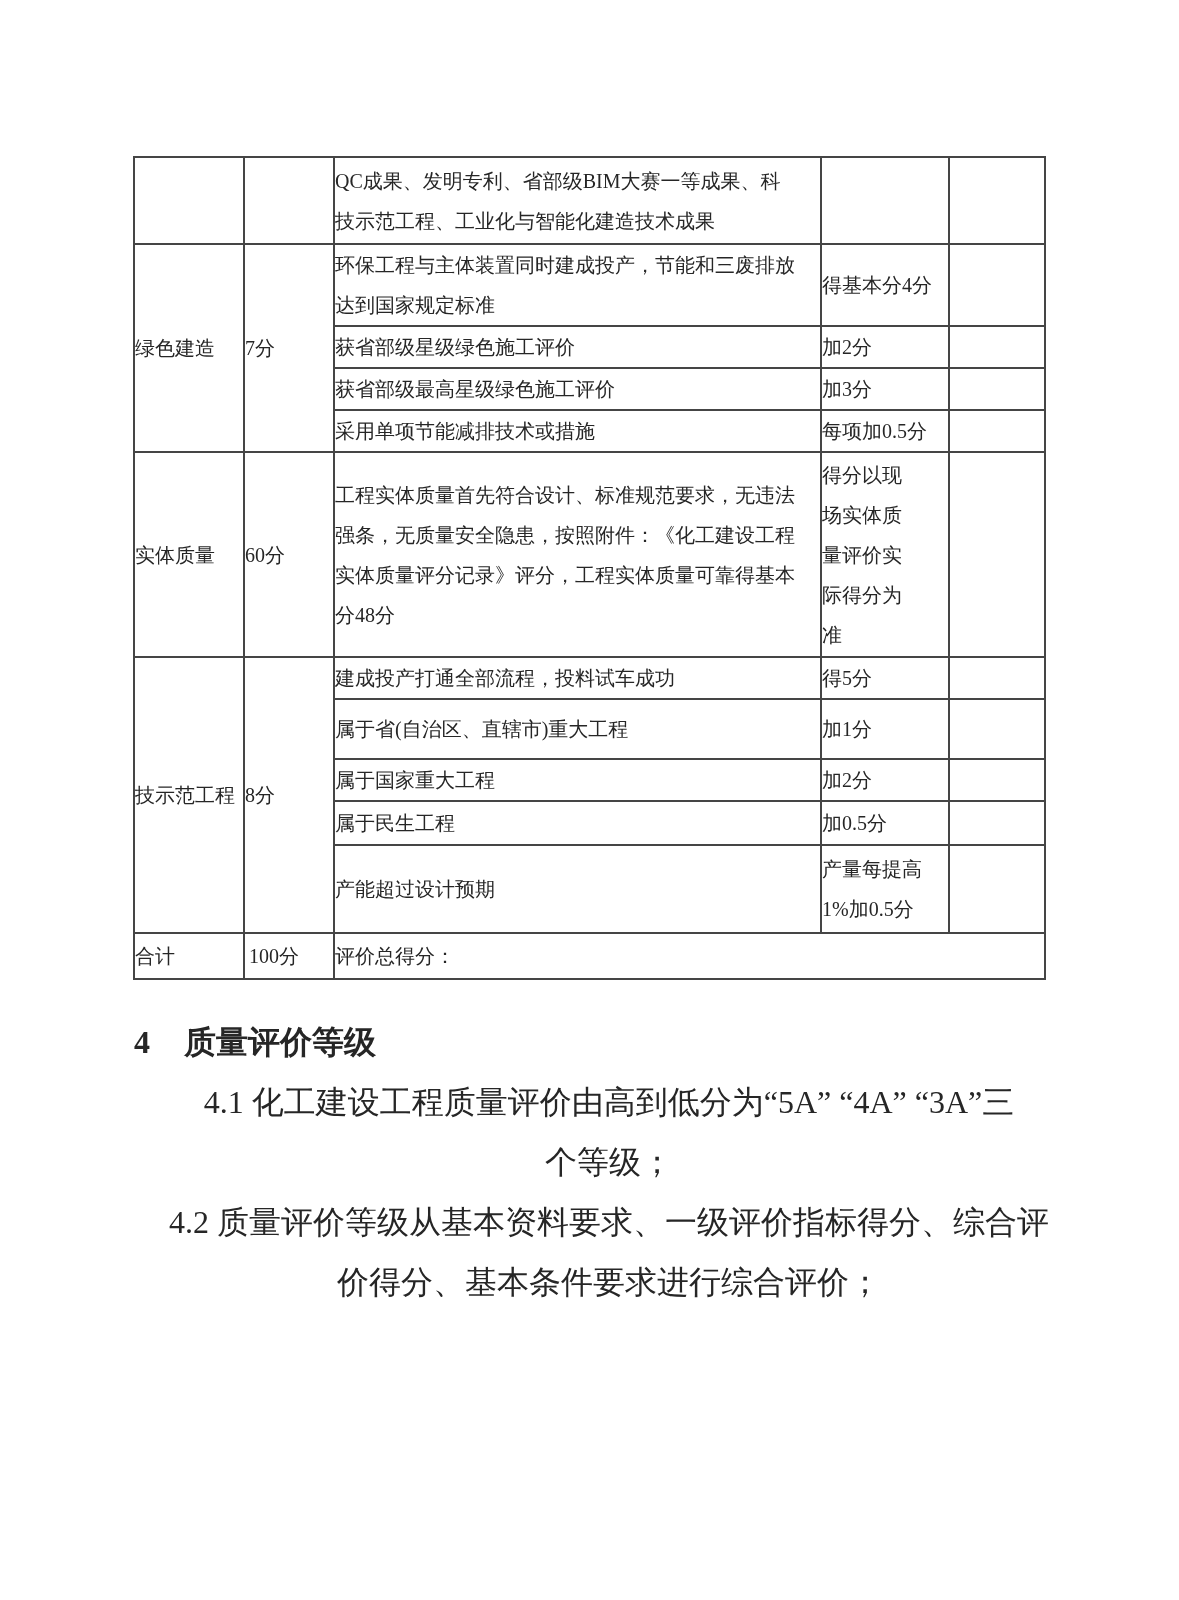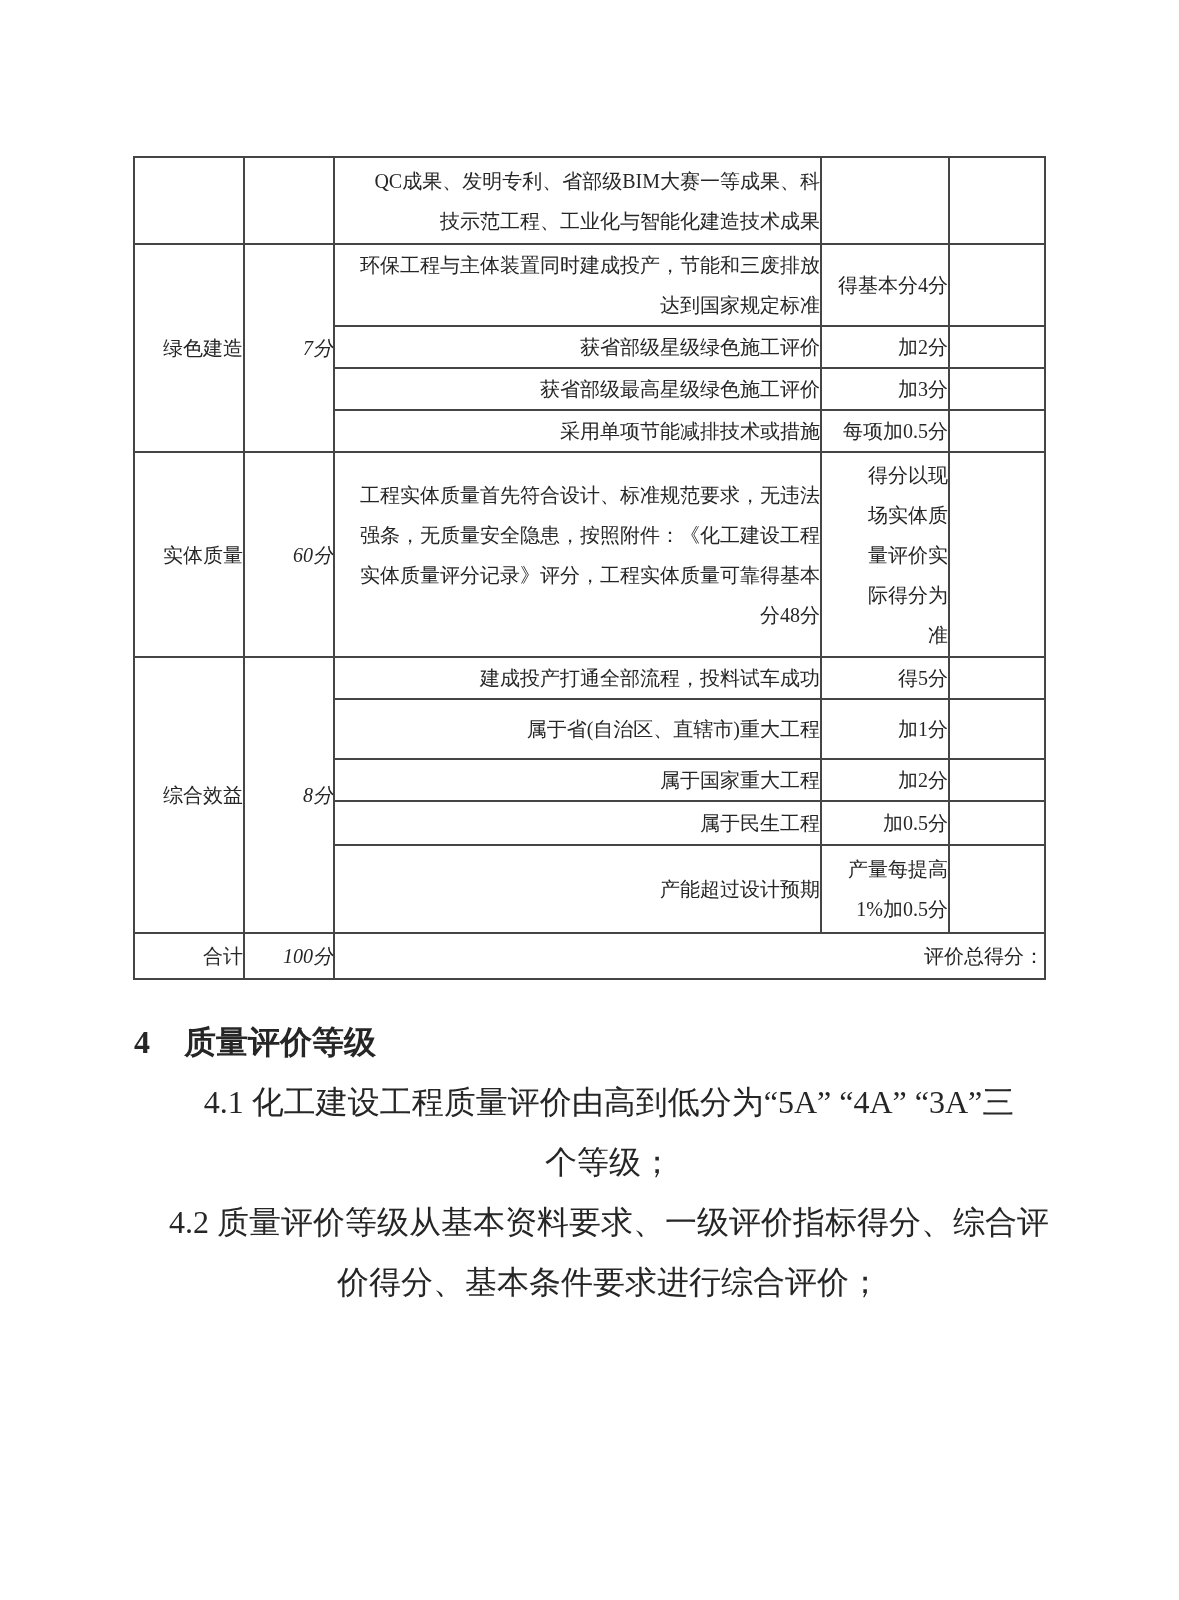--- a/index.html
+++ b/index.html
@@ -21,24 +21,23 @@
     table-layout: fixed;
   }
   #eval-table td {
     border: 2px solid #454545;
     font-size: 20px;
     line-height: 40px;
     white-space: pre;
     vertical-align: middle;
     overflow: hidden;
     padding: 0;
-    text-align: right;
   }
   td.c1 { padding-left: 11px; }
-  td.c2 { padding-left: 15px; font-style: italic; }
+  td.c2 { padding-left: 15px; }
   td.c3 { padding-left: 10px; }
   td.c4 { padding-left: 5px; font-family: Liberation Serif, serif; }
   td.vtop { vertical-align: top; }
   
   #notes {
     position: absolute;
     left: 134px;
     top: 1012px;
     width: 950px;
     font-size: 32px;
@@ -106,21 +105,21 @@
 分48分</td>
         <td class="c4 vtop">得分以现
 场实体质
 量评价实
 际得分为
 准</td>
         <td></td>
       </tr>
 
       <tr style="height:41px">
-        <td class="c1" rowspan="5">综合效益</td>
+        <td class="c1" rowspan="5">技示范工程</td>
         <td class="c2" rowspan="5">8分</td>
         <td class="c3">建成投产打通全部流程，投料试车成功</td>
         <td class="c4">得5分</td>
         <td></td>
       </tr>
       <tr style="height:60px">
         <td class="c3">属于省(自治区、直辖市)重大工程</td>
         <td class="c4">加1分</td>
         <td></td>
       </tr>
@@ -136,21 +135,21 @@
       </tr>
       <tr style="height:88px">
         <td class="c3 vtop">产能超过设计预期</td>
         <td class="c4 vtop">产量每提高
 1%加0.5分</td>
         <td></td>
       </tr>
 
       <tr style="height:46px">
         <td class="c1">合计</td>
-        <td class="c2" style="padding-left:20px">100分</td>
+        <td class="c2" style="padding-left:4px">100分</td>
         <td class="c3" colspan="3">评价总得分：</td>
       </tr>
     </tbody>
   </table>
 
   <div id="notes">
     <div class="heading">
       <span class="num">4</span>
       <span>质量评价等级</span>
     </div>

